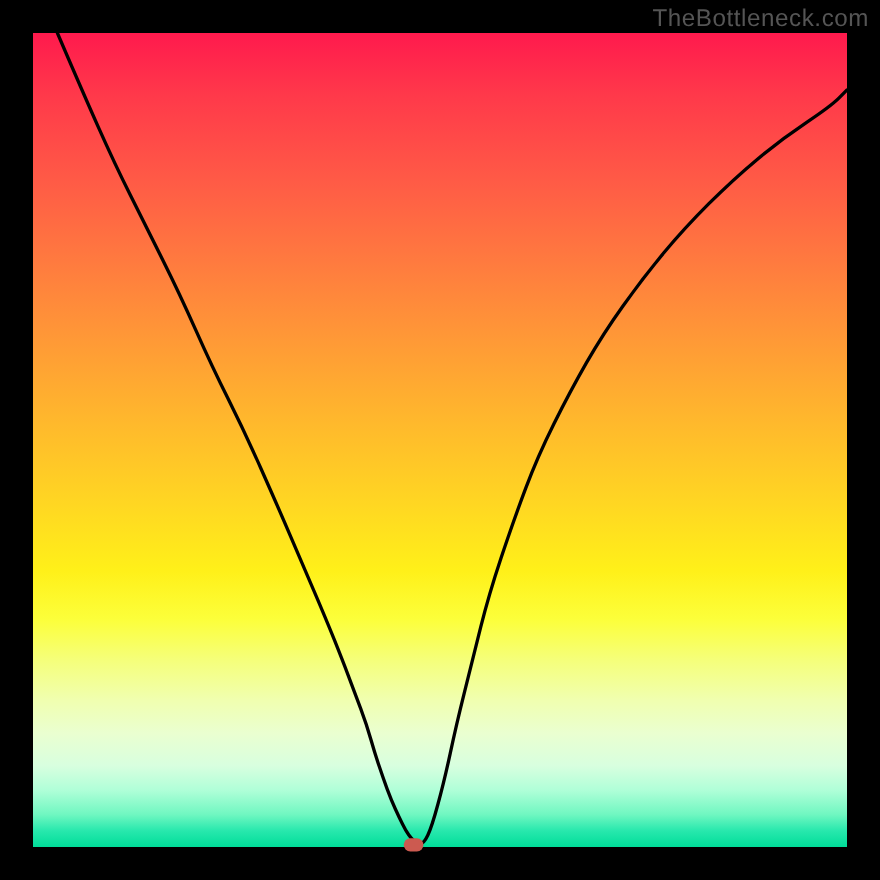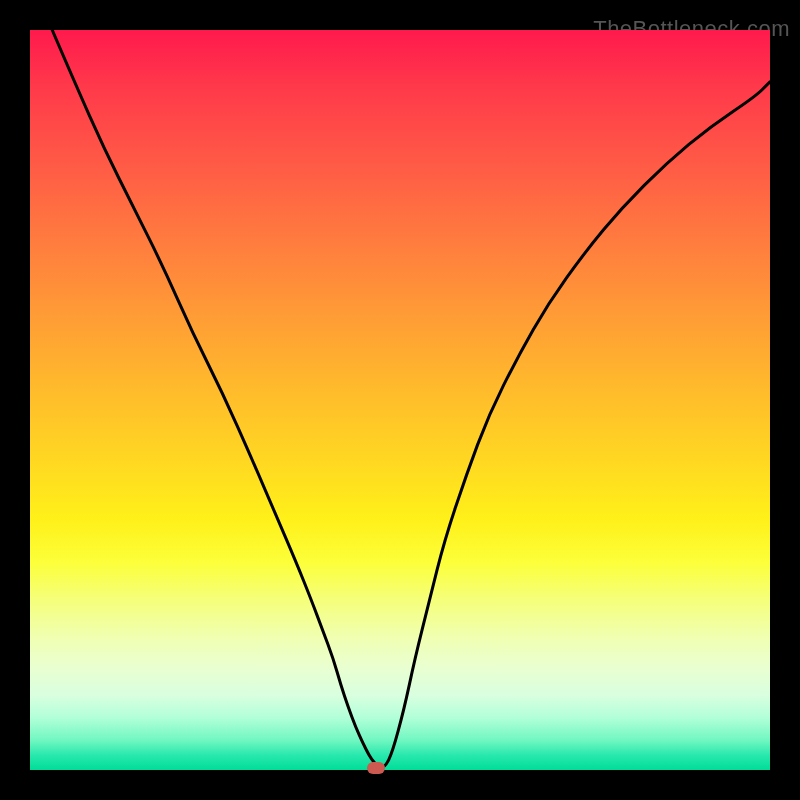--- a/index.html
+++ b/index.html
@@ -38,21 +38,21 @@
       #eaffd0 86%,
       #d8ffdf 90%,
       #b0ffd8 93%,
       #70f7c1 96%,
       #28e8ad 98%,
       #00dd99 100%
     );
   }
   .watermark {
     position: absolute;
-    top: 16px;
+    top: 4px;
     right: 10px;
     color: #555;
     font-size: 22px;
     font-weight: 500;
     letter-spacing: 0.5px;
     user-select: none;
   }
   svg.curve {
     position: absolute;
     left: 0;

